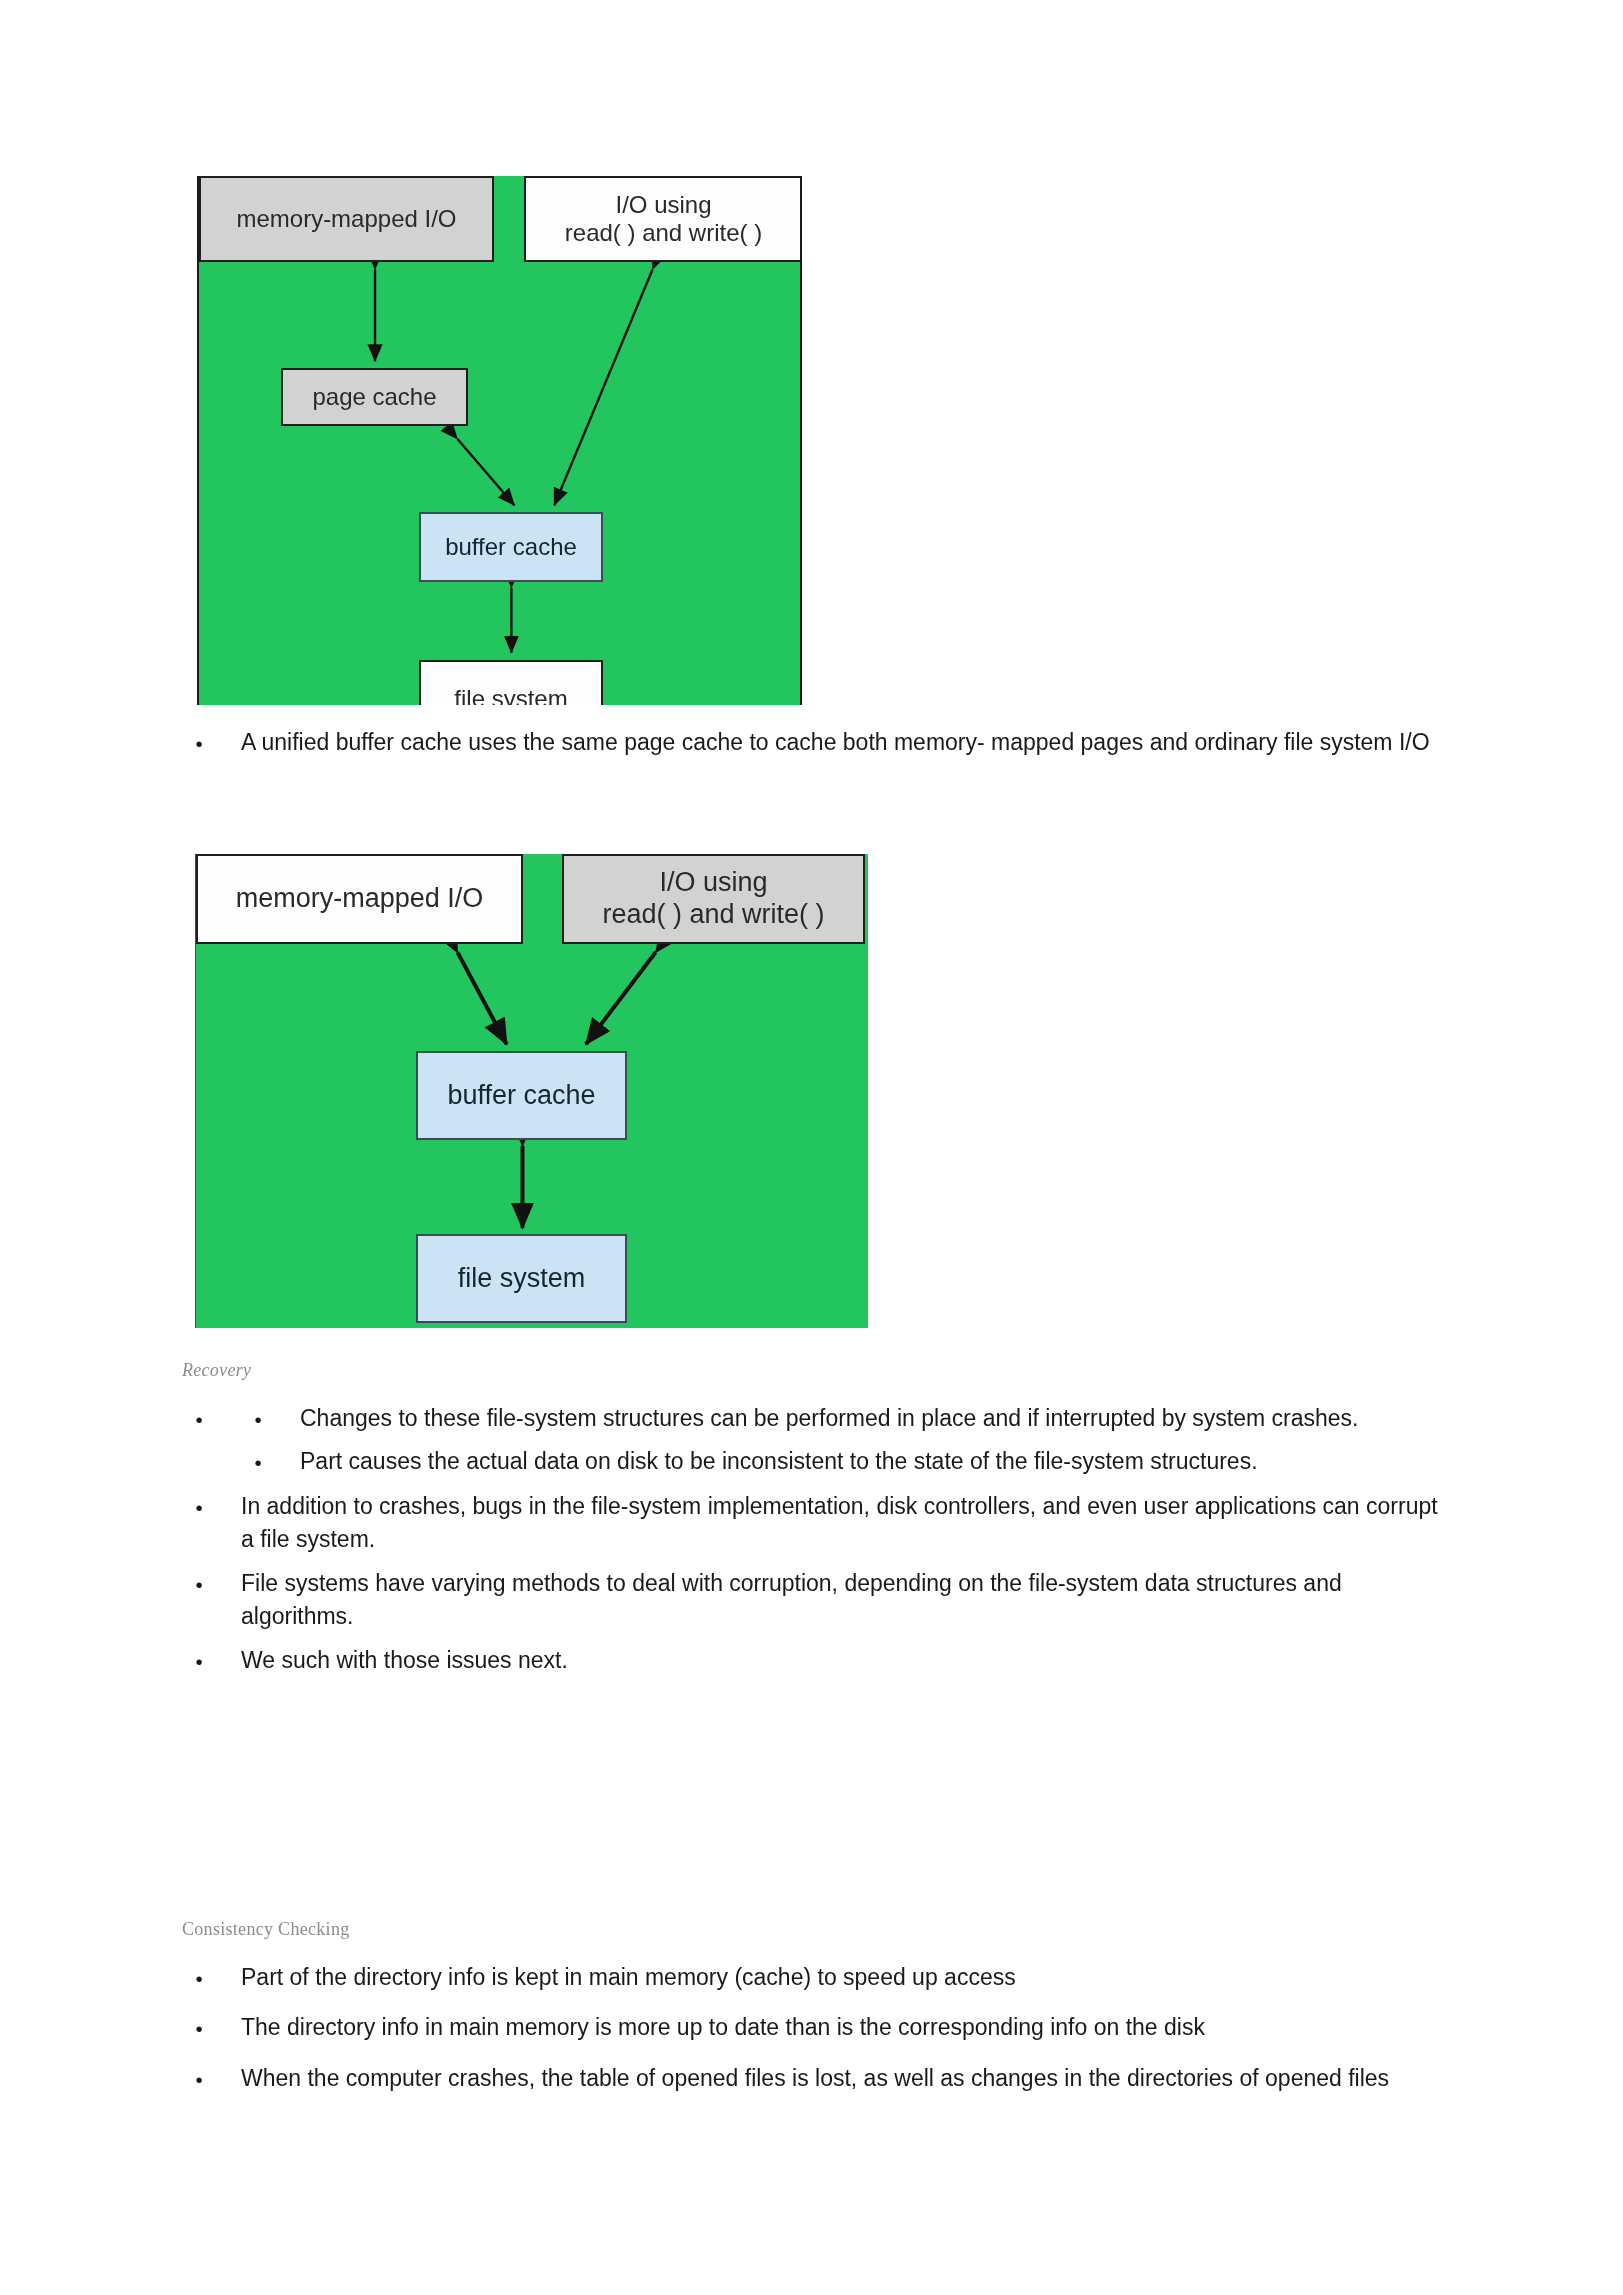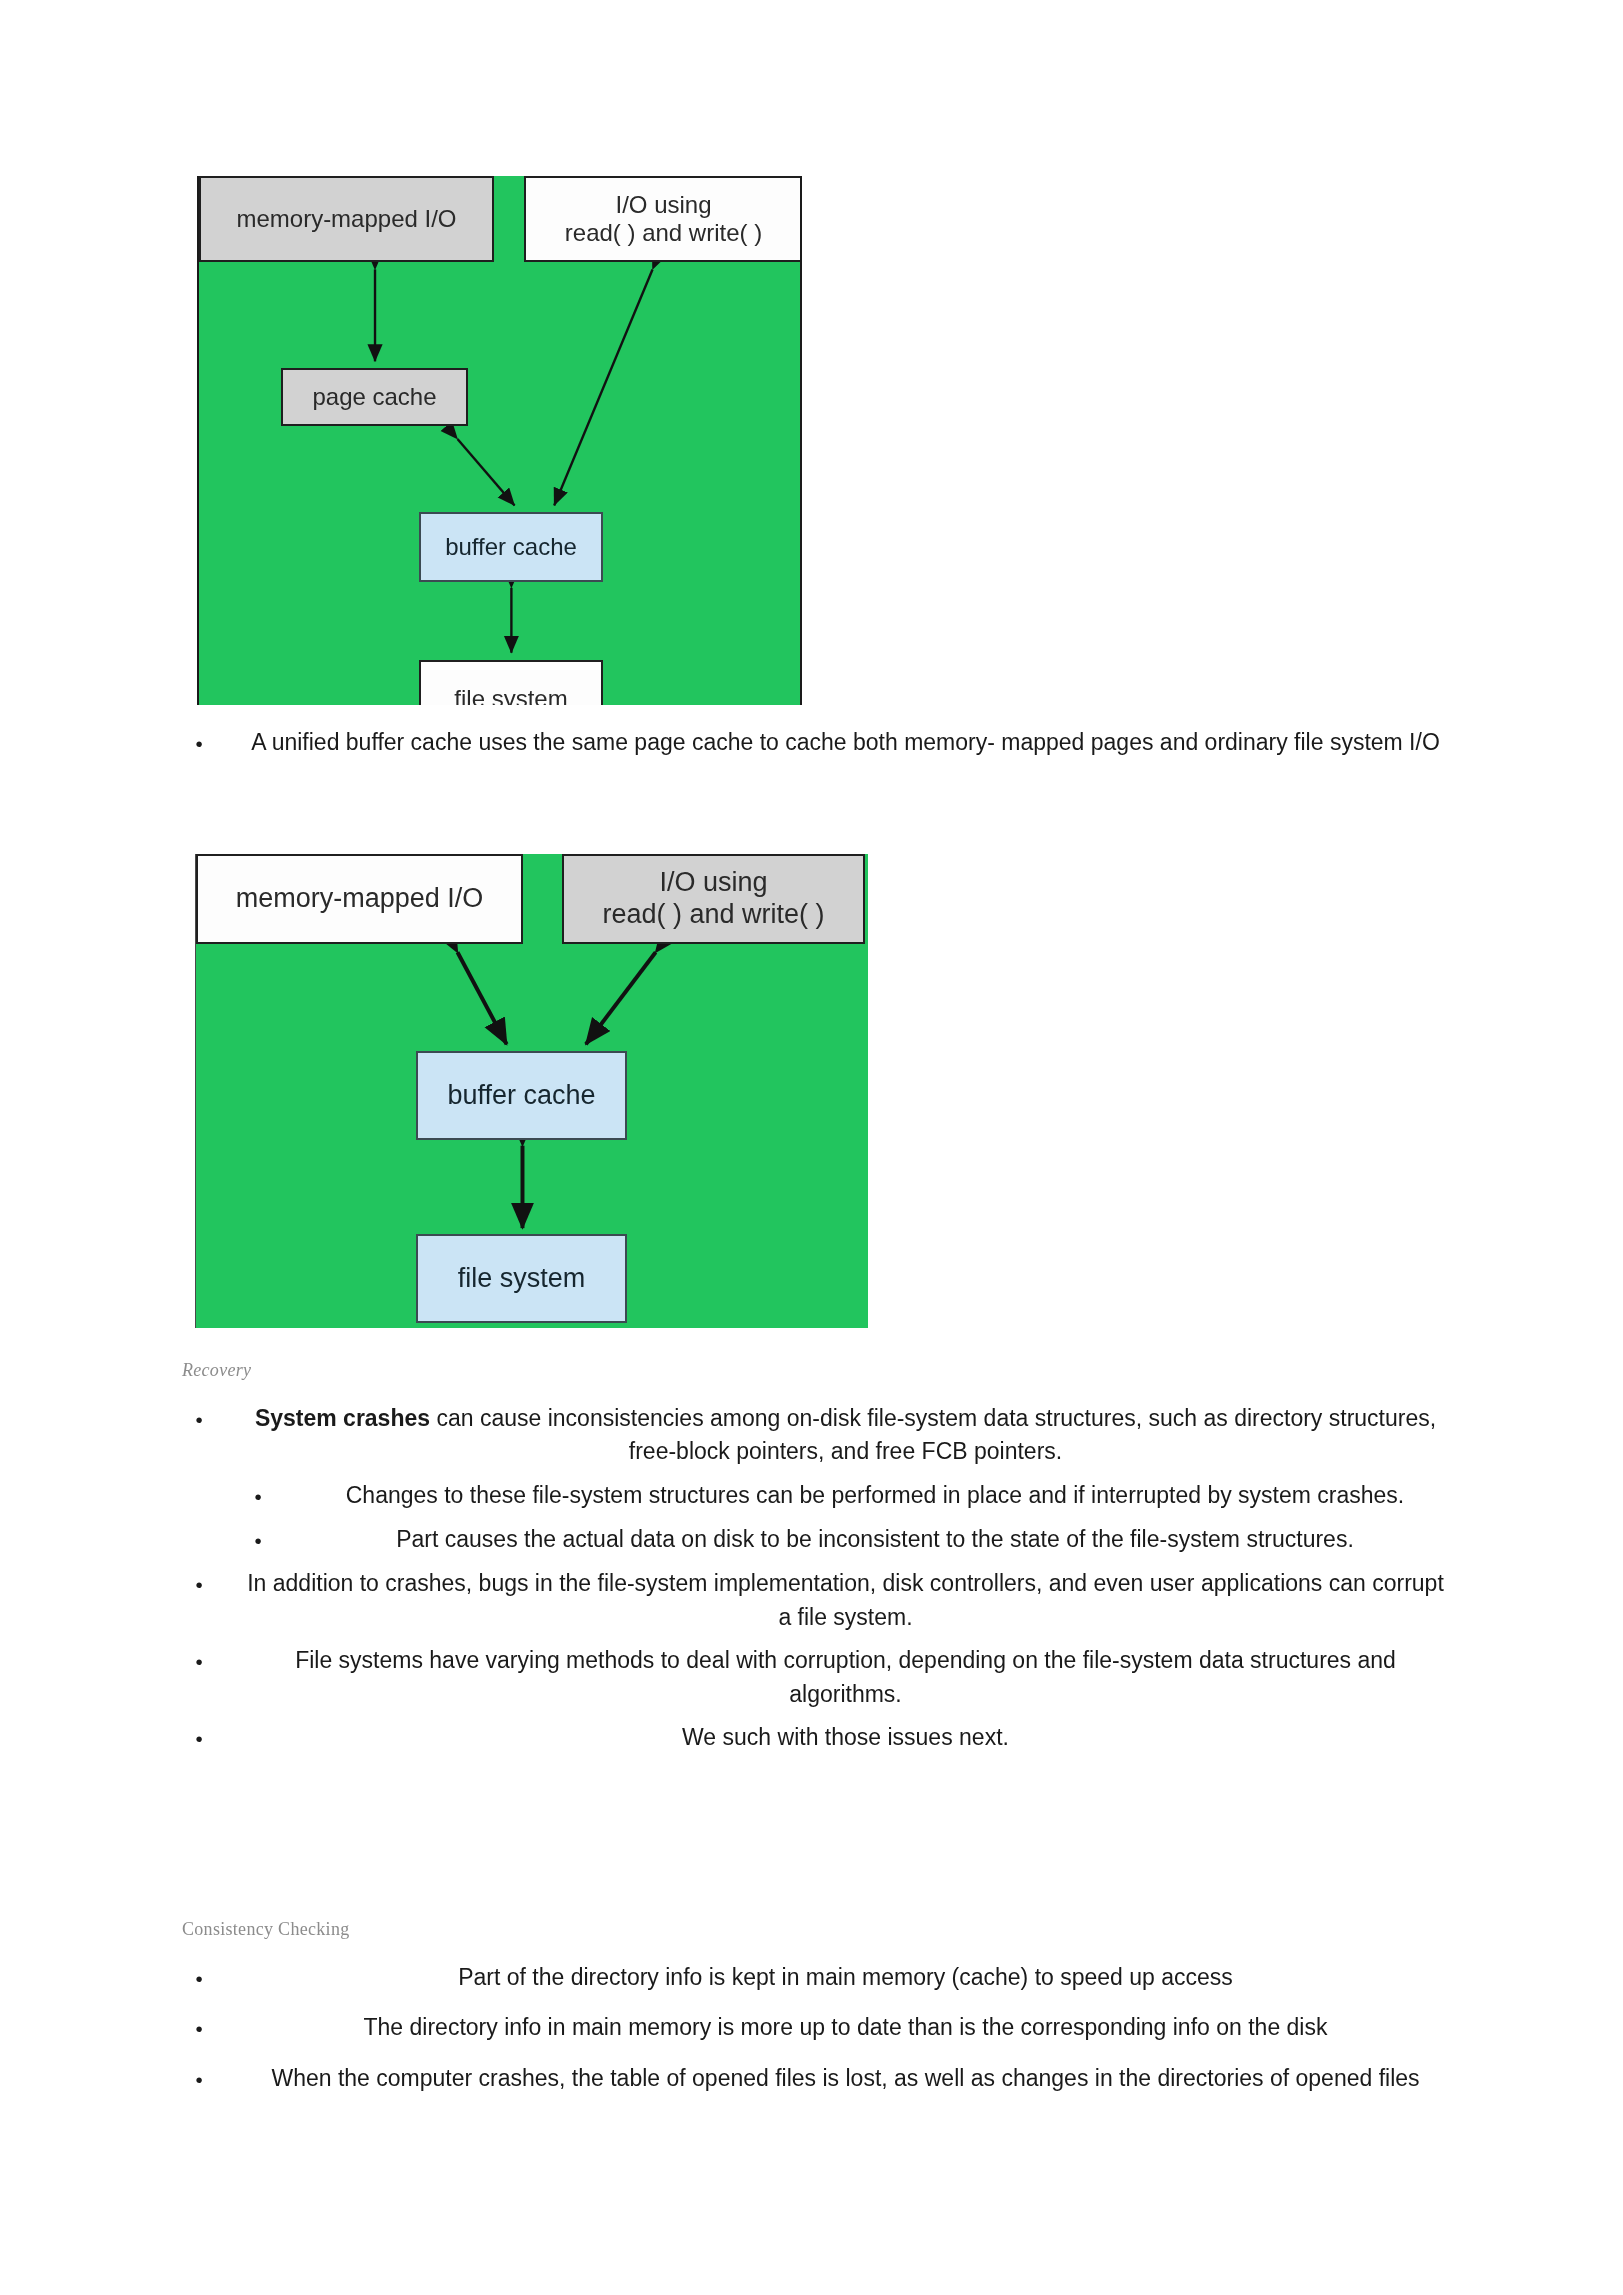--- a/index.html
+++ b/index.html
@@ -103,21 +103,21 @@
     line-height: 1.45;
     color: #1a1a1a;
     margin: 0 0 10.3px 0;
   }
   li.bullet .dot {
     position: absolute;
     font-size: 20.6px;
     line-height: 1;
     color: #1a1a1a;
   }
-  li.bullet .btext { display: block; text-align: center; }
+  li.bullet .btext { display: block; }
   li.bullet b { font-weight: bold; }
 
   
   .lvl1 > li.bullet { padding-left: 59px; }
   .lvl1 > li.bullet .dot { left: 13.5px; top: 8px; }
 
   
   .lvl2 { margin-left: 91px; }
   .lvl2 > li.bullet { padding-left: 59px; }
   .lvl2 > li.bullet .dot { left: 13.5px; top: 8px; }
@@ -216,21 +216,20 @@
     </div>
   </div>
 
   <div class="block" style="top: 1360px;">
     <div class="heading italic">Recovery</div>
 
     <ul class="lvl1" style="margin-top:20.6px;">
 
       <li class="bullet">
         <span class="dot">•</span>
-        <span class="btext"><b>System crashes</b><span> can cause inconsistencies among on-disk file-system data structures, such as directory structures, free-block pointers, and free FCB pointers.</span></span>
 
         <ul class="lvl2" style="margin-top:11px;">
           <li class="bullet">
             <span class="dot">•</span>
             <span class="btext">Changes to these file-system structures can be performed in place and if interrupted by system crashes.</span>
           </li>
           <li class="bullet">
             <span class="dot">•</span>
             <span class="btext">Part causes the actual data on disk to be inconsistent to the state of the file-system structures.</span>
           </li>

